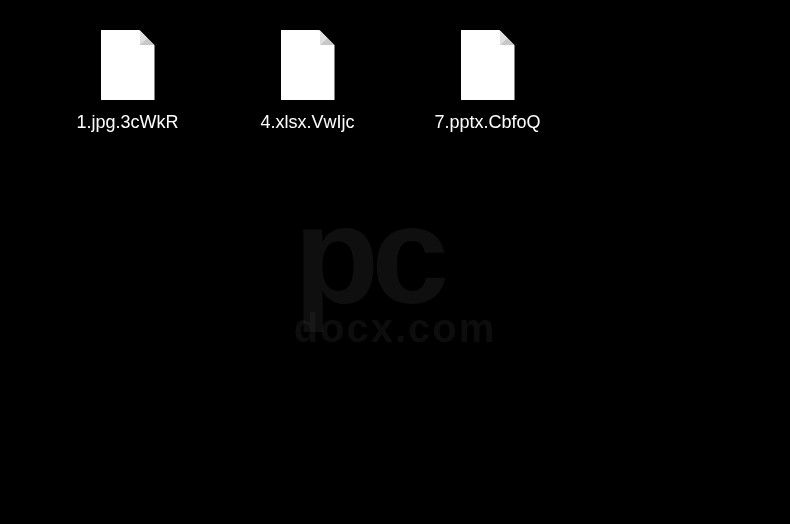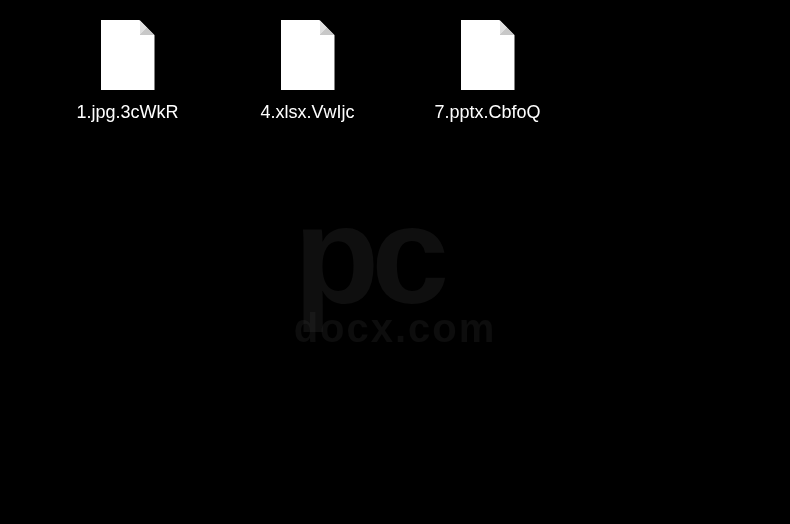--- a/index.html
+++ b/index.html
@@ -28,21 +28,21 @@
       font-size: 40px;
       letter-spacing: 2px;
       display: block;
       text-align: right;
       margin-top: -30px;
       color: rgba(60, 60, 60, 0.22);
     }
     .desktop {
       position: relative;
       z-index: 1;
-      padding: 20px 50px;
+      padding: 30px 50px;
       display: grid;
       grid-template-columns: repeat(4, 155px);
       grid-template-rows: repeat(2, 1fr);
       gap: 50px 25px;
       justify-content: start;
     }
     .file-item {
       display: flex;
       flex-direction: column;
       align-items: center;

